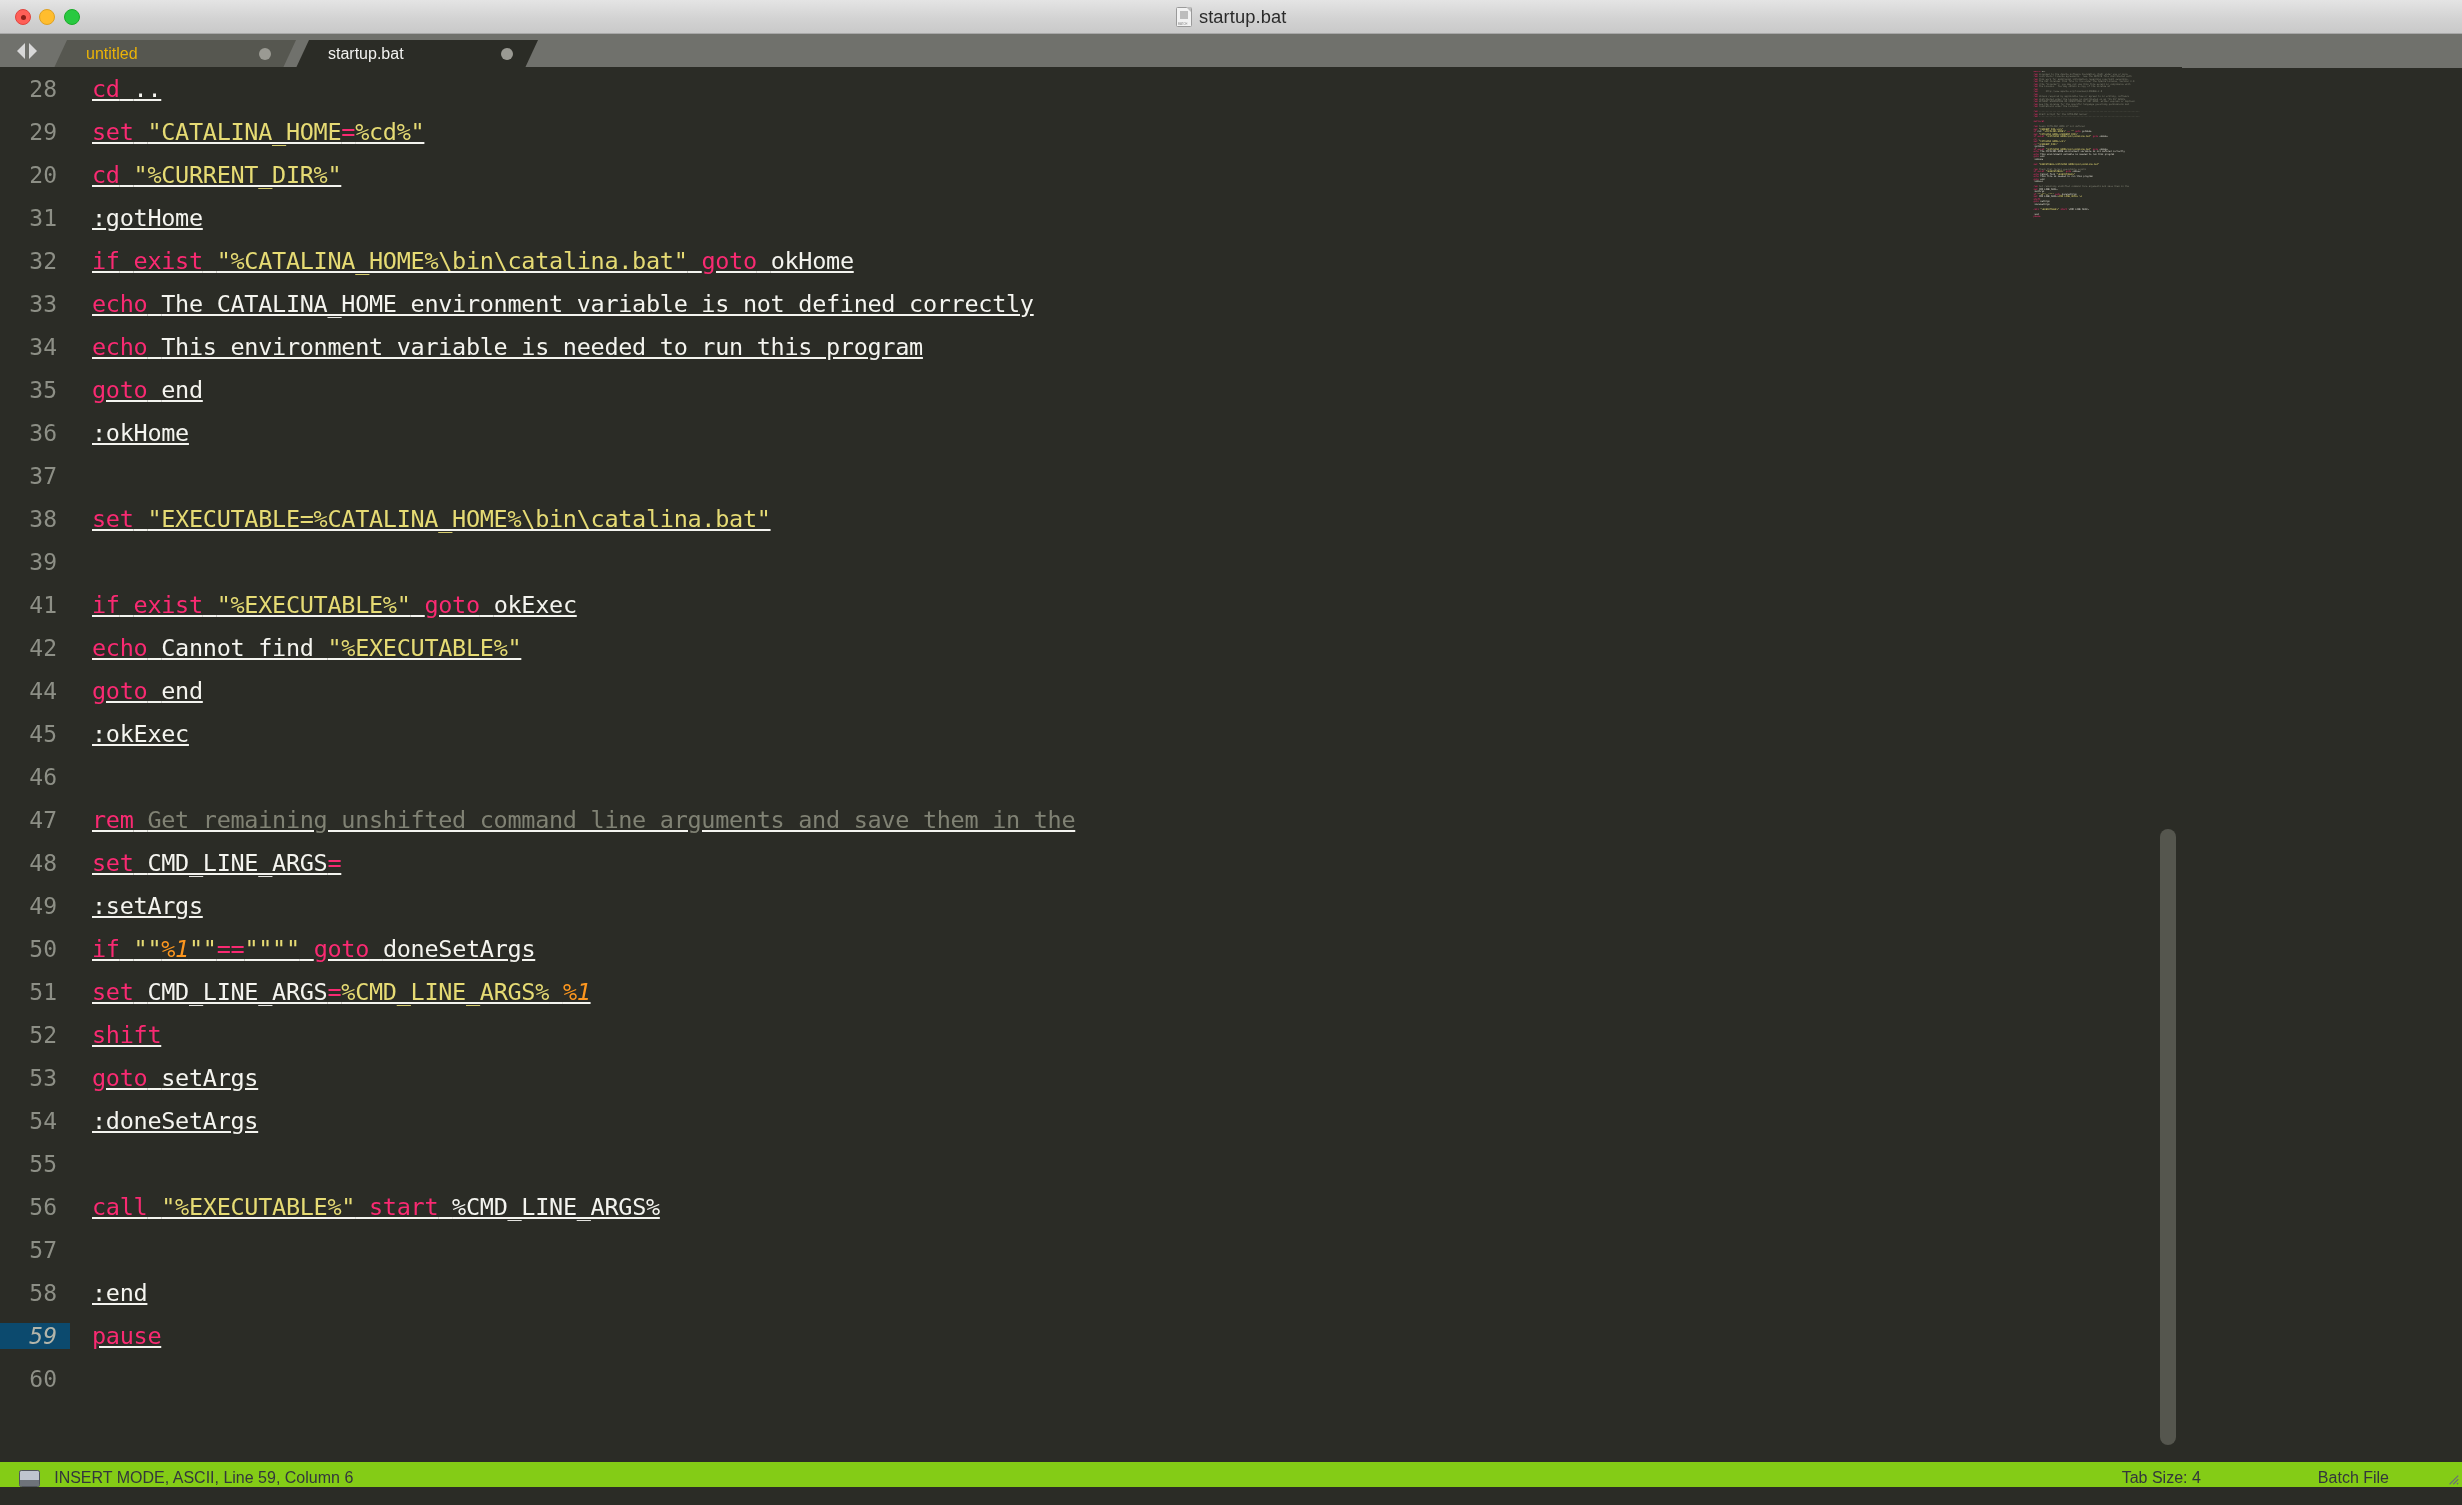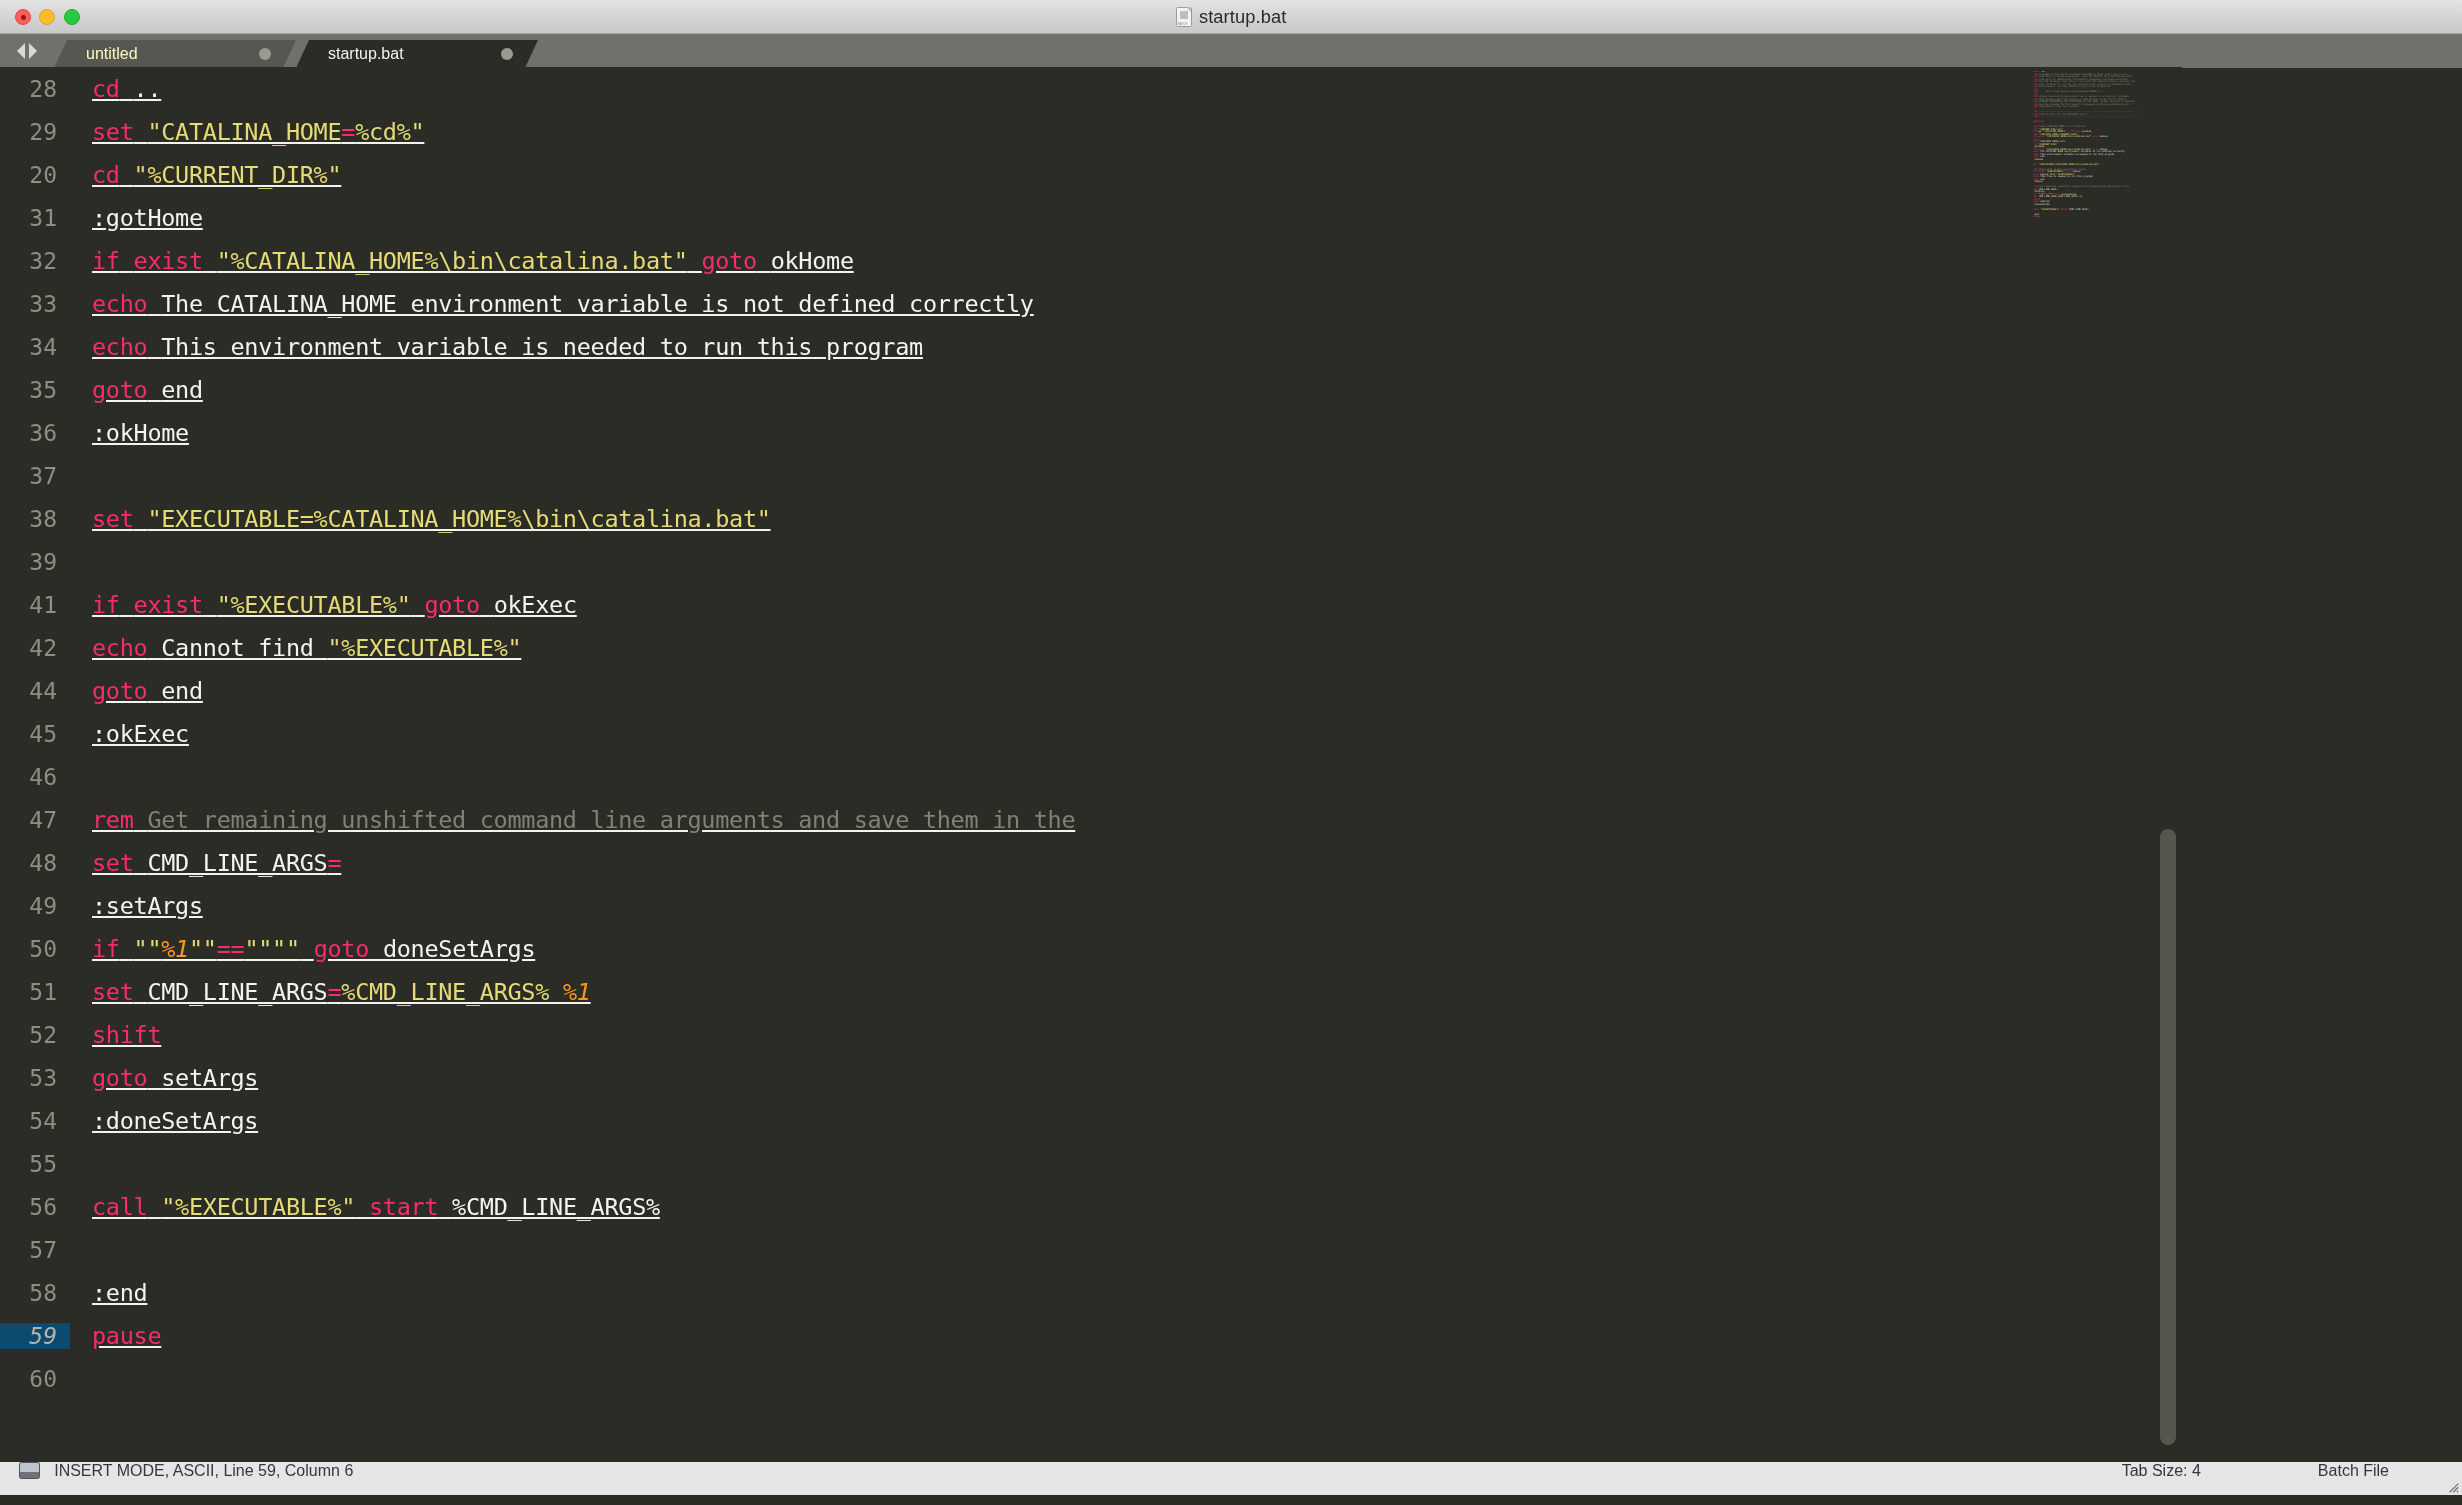--- a/index.html
+++ b/index.html
@@ -73,21 +73,21 @@
     padding: 0 25px 0 32px;
     clip-path: polygon(13px 0, 100% 0, calc(100% - 13px) 100%, 0 100%);
     min-width: 242px; justify-content: space-between;
   }
   .tab.inactive .tab-shape { background: #565750; }
   .tab.active   .tab-shape { background: #2b2c26; }
   .tab-label {
     font-family: "Liberation Sans", sans-serif; font-size: 16px;
     white-space: nowrap;
   }
-  .tab.inactive .tab-label { color: #fef9c3; }
+  .tab.inactive .tab-label { color: #eab308; }
   .tab.active   .tab-label { color: #f2f2f0; }
   .tab-dot { width: 12.5px; height: 12.5px; border-radius: 50%; background: #9a9a93; margin-left: 51px; }
   .tab.active .tab-dot { background: #9a9a93; }
 
   
   .editor {
     position: absolute; left: 0; top: 67px; width: 2182px; height: 1395px;
     background: #2b2c26; overflow: hidden;
   }
   .codearea { position: absolute; left: 0; top: 0; right: 0; bottom: 0; }
@@ -126,22 +126,22 @@
   .vscroll {
     position: absolute; right: 5.9px; top: 762px; width: 16px; height: 616px;
     background: #55564e; border-radius: 8px;
   }
 
   
   .arrow { position: absolute; left: 220px; top: 1378px; width: 388px; height: 73px; pointer-events:none; }
 
   
   .statusbar {
-    position: absolute; left: 0; top: 1462px; width: 2462px; height: 33px;
-    background: #e5e5e5; display: flex; align-items: flex-start;
+    position: absolute; left: 0; top: 1462px; width: 2462px; height: 25px;
+    background: #84cc16; display: flex; align-items: flex-end;
     font-family: "Liberation Sans", sans-serif; font-size: 16px; color: #33373c;
   }
   .sb-icon {
     width: 20.5px; height: 17px; border: 1.5px solid #51555b; border-radius: 2.2px;
     margin-left: 19px; margin-right: 14.7px; position: relative; background: #bfc5cf;
   }
   .sb-icon::after {
     content:""; position:absolute; left:0; right:0; bottom:0; height: 5.9px;
     background:#6e737a;
   }

